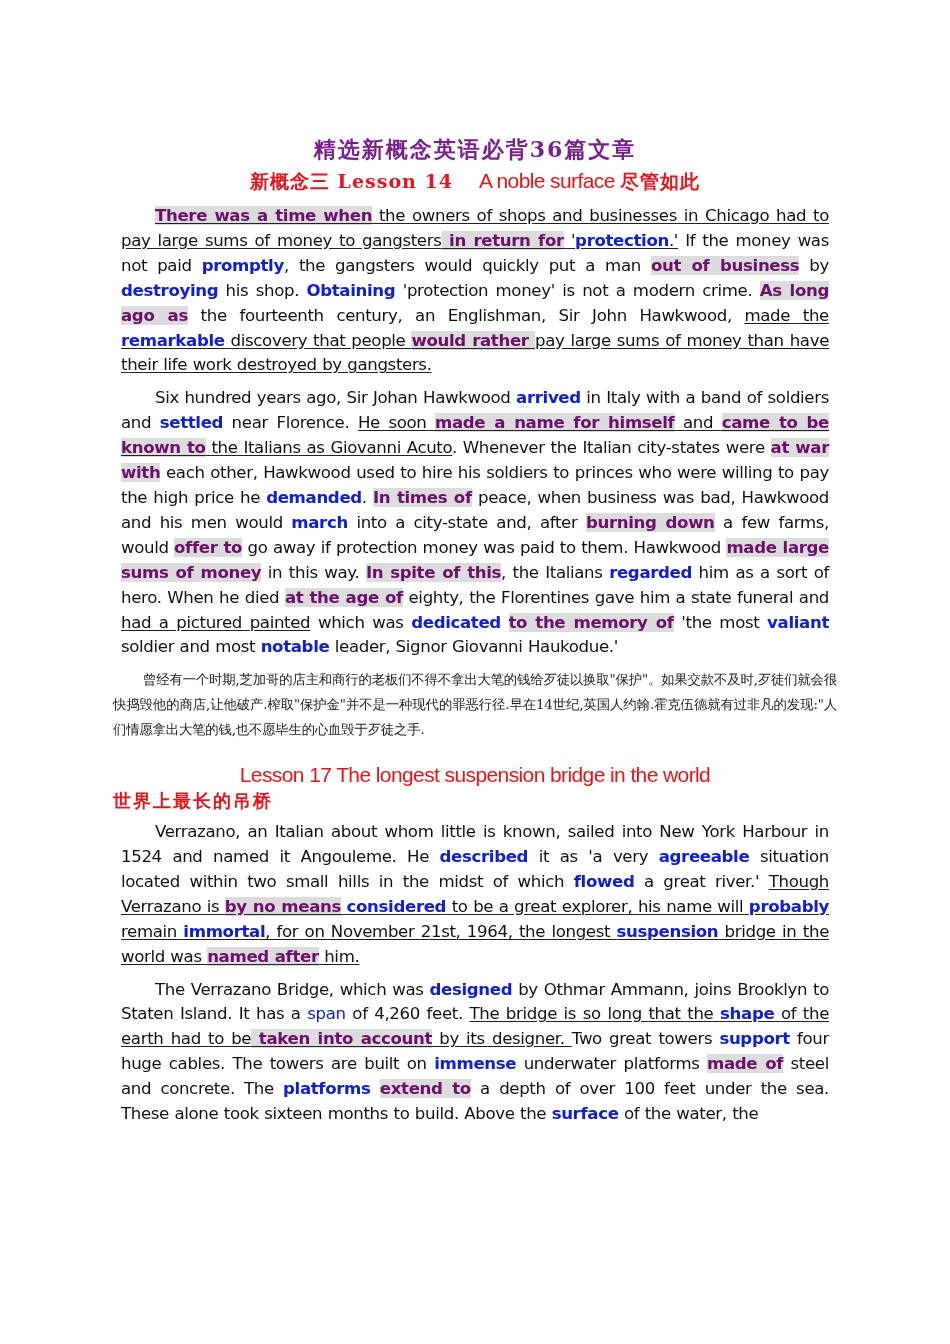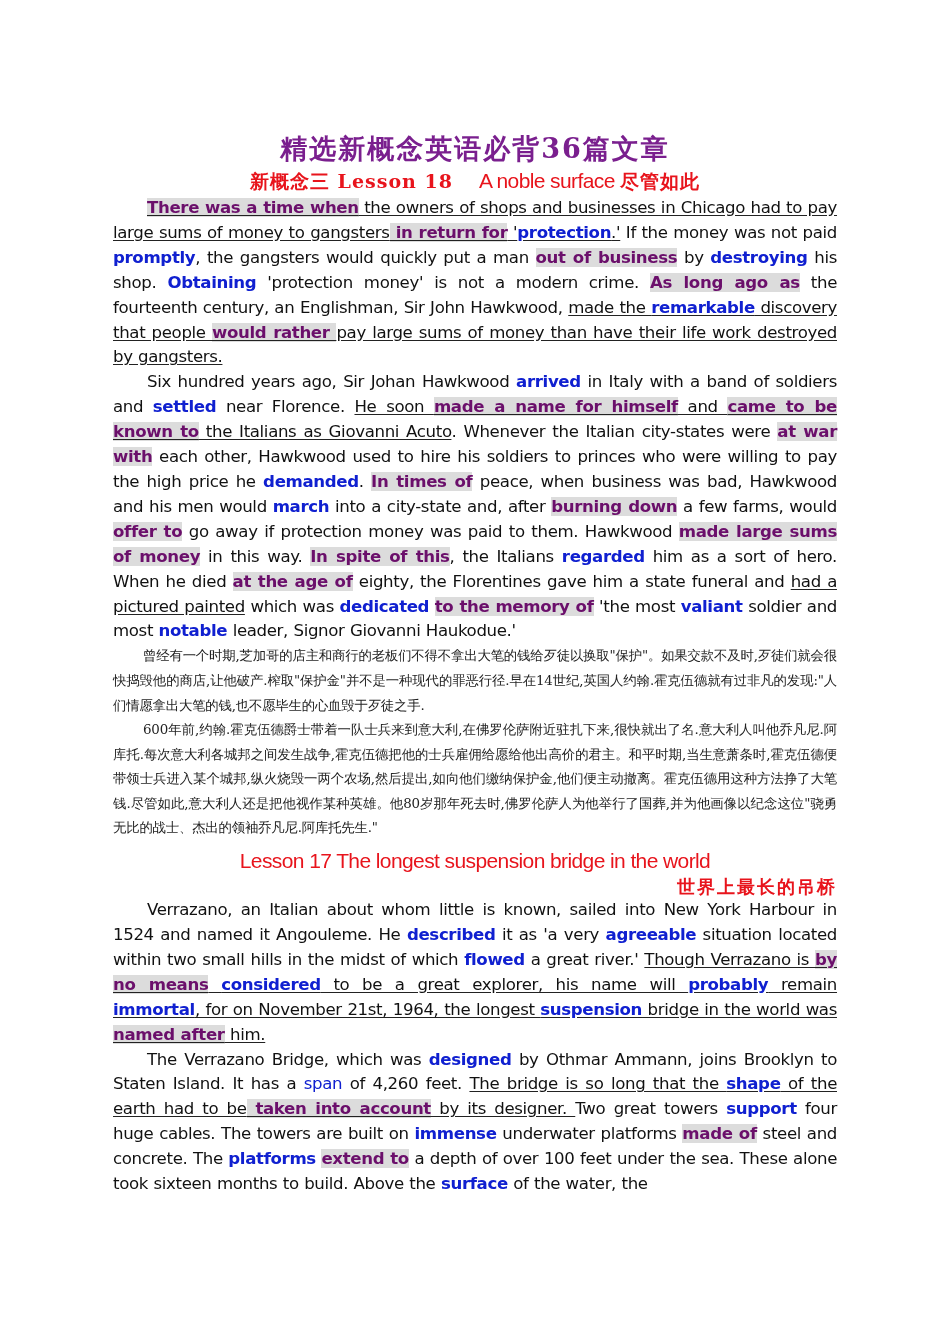--- a/index.html
+++ b/index.html
@@ -3,60 +3,59 @@
 <meta charset="utf-8">
 <style>
   html, body { margin: 0; padding: 0; background: #ffffff; }
   body { width: 950px; height: 1344px; position: relative; overflow: hidden; }
   .page {
     position: absolute; left: 113px; top: 132px; width: 724px;
     font-family: "DejaVu Sans", sans-serif; color: #111111;
   }
   .doc-title {
     text-align: center; font-family: "DejaVu Serif", serif; font-weight: bold;
-    font-size: 27px; color: #7a1f8e; line-height: 34px; letter-spacing: 2px;
+    font-size: 22px; color: #7a1f8e; line-height: 34px; letter-spacing: 2px;
   }
   .lesson-title {
     text-align: center; font-family: "Liberation Sans", sans-serif;
     font-size: 21px; color: #e8141c; line-height: 30px; letter-spacing: -0.6px;
   }
   .lesson-title .cn { font-family: "DejaVu Serif", serif; font-weight: bold; font-size: 19px; letter-spacing: 1px; }
   .lesson-title .gap { display: inline-block; width: 26px; }
   .lesson-sub {
-    text-align: right; font-family: "DejaVu Serif", serif; font-weight: bold;
+    text-align: left; font-family: "DejaVu Serif", serif; font-weight: bold;
     font-size: 18px; color: #e8141c; line-height: 22px; letter-spacing: 2px;
   }
   .para {
     font-size: 16.6px; line-height: 24.9px; text-align: justify;
-    text-indent: 34px; margin: 0; letter-spacing: -0.35px; word-spacing: 0.5px;
+    text-indent: 34px; margin: 8px; letter-spacing: -0.35px; word-spacing: 0.5px;
   }
   .cn-para {
     font-family: "DejaVu Serif", serif; font-size: 13.4px; line-height: 24.6px;
     text-align: justify; text-indent: 30px; margin: 0; color: #222222; letter-spacing: -0.2px;
   }
   .hl { background: #dcdcdc; color: #6b0f6b; font-weight: bold; }
   .kw { color: #1020d0; font-weight: bold; }
   .kw-n { color: #1020d0; }
   .ul { text-decoration: underline; text-decoration-color: #222; text-underline-offset: 2px; }
 </style>
 </head>
 <body>
 
 <div class="page">
   <div class="doc-title">精选新概念英语必背36篇文章</div>
 
   <div class="lesson-title">
-    <span class="cn">新概念三 Lesson 18</span><span class="gap"></span><span>A noble surface</span>
+    <span class="cn">新概念三 Lesson 14</span><span class="gap"></span><span>A noble surface</span>
     <span class="cn">尽管如此</span>
   </div>
 
   <p class="para"><span class="hl ul">There was a time when</span><span class="ul"> the owners of shops and businesses in Chicago had to pay large sums of money to gangsters</span><span class="hl ul"> in return for</span><span class="ul"> '</span><span class="kw-n kw ul">protection</span><span class="ul">.'</span><span> If the money was not paid </span><span class="kw">promptly</span><span>, the gangsters would quickly put a man </span><span class="hl">out of business</span><span> by </span><span class="kw">destroying</span><span> his shop. </span><span class="kw">Obtaining</span><span> 'protection money' is not a modern crime. </span><span class="hl">As long ago as</span><span> the fourteenth century, an Englishman, Sir John Hawkwood, </span><span class="ul">made the </span><span class="kw ul">remarkable</span><span class="ul"> discovery that people </span><span class="hl ul">would rather </span><span class="ul">pay large sums of money than have their life work destroyed by gangsters.</span></p>
   <p class="para"><span>Six hundred years ago, Sir Johan Hawkwood </span><span class="kw">arrived</span><span> in Italy with a band of soldiers and </span><span class="kw">settled</span><span> near Florence. </span><span class="ul">He soon </span><span class="hl ul">made a name for himself</span><span class="ul"> and </span><span class="hl ul">came to be known to</span><span class="ul"> the Italians as Giovanni Acuto</span><span>. Whenever the Italian city-states were </span><span class="hl">at war with</span><span> each other, Hawkwood used to hire his soldiers to princes who were willing to pay the high price he </span><span class="kw">demanded</span><span>. </span><span class="hl">In times of</span><span> peace, when business was bad, Hawkwood and his men would </span><span class="kw">march</span><span> into a city-state and, after </span><span class="hl">burning down</span><span> a few farms, would </span><span class="hl">offer to</span><span> go away if protection money was paid to them. Hawkwood </span><span class="hl">made large sums of money</span><span> in this way. </span><span class="hl">In spite of this</span><span>, the Italians </span><span class="kw">regarded</span><span> him as a sort of hero. When he died </span><span class="hl">at the age of</span><span> eighty, the Florentines gave him a state funeral and </span><span class="ul">had a pictured painted</span><span> which was </span><span class="kw">dedicated</span><span> </span><span class="hl">to the memory of</span><span> 'the most </span><span class="kw">valiant</span><span> soldier and most </span><span class="kw">notable</span><span> leader, Signor Giovanni Haukodue.'</span></p>
 
   <p class="cn-para">曾经有一个时期,芝加哥的店主和商行的老板们不得不拿出大笔的钱给歹徒以换取"保护"。如果交款不及时,歹徒们就会很快捣毁他的商店,让他破产.榨取"保护金"并不是一种现代的罪恶行径.早在14世纪,英国人约翰.霍克伍德就有过非凡的发现:"人们情愿拿出大笔的钱,也不愿毕生的心血毁于歹徒之手.</p>
-  <p class="cn-para">600年前,约翰.霍克伍德爵士带着一队士兵来到意大利,在佛罗伦萨附近驻扎下来,很快就出了名.意大利人叫他乔凡尼.阿库托.每次意大利各城邦之间发生战争,霍克伍德把他的士兵雇佣给愿给他出高价的君主。和平时期,当生意萧条时,霍克伍德便带领士兵进入某个城邦,纵火烧毁一两个农场,然后提出,如向他们缴纳保护金,他们便主动撤离。霍克伍德用这种方法挣了大笔钱.尽管如此,意大利人还是把他视作某种英雄。他80岁那年死去时,佛罗伦萨人为他举行了国葬,并为他画像以纪念这位"骁勇无比的战士、杰出的领袖乔凡尼.阿库托先生."</p>
 
-  <div class="lesson-title" style="margin-top:5px;">Lesson 17  The longest suspension bridge in the world</div>
+  <div class="lesson-title" style="margin-top:18px;">Lesson 17  The longest suspension bridge in the world</div>
   <div class="lesson-sub">世界上最长的吊桥</div>
 
   <p class="para"><span>Verrazano, an Italian about whom little is known, sailed into New York Harbour in 1524 and named it Angouleme. He </span><span class="kw">described</span><span> it as 'a very </span><span class="kw">agreeable</span><span> situation located within two small hills in the midst of which </span><span class="kw">flowed</span><span> a great river.' </span><span class="ul">Though Verrazano is </span><span class="hl ul">by no means</span><span class="ul"> </span><span class="kw ul">considered</span><span class="ul"> to be a great explorer, his name will </span><span class="kw ul">probably</span><span class="ul"> remain </span><span class="kw ul">immortal</span><span class="ul">, for on November 21st, 1964, the longest </span><span class="kw ul">suspension</span><span class="ul"> bridge in the world was </span><span class="hl ul">named after</span><span class="ul"> him. </span></p>
   <p class="para"><span>The Verrazano Bridge, which was </span><span class="kw">designed</span><span> by Othmar Ammann, joins Brooklyn to Staten Island. It has a </span><span class="kw-n">span</span><span> of 4,260 feet. </span><span class="ul">The bridge is so long that the </span><span class="kw ul">shape</span><span class="ul"> of the earth had to be</span><span class="hl ul"> taken into account</span><span class="ul"> by its designer. </span><span>Two great towers </span><span class="kw">support</span><span> four huge cables. The towers are built on </span><span class="kw">immense</span><span> underwater platforms </span><span class="hl">made of</span><span> steel and concrete. The </span><span class="kw">platforms</span><span> </span><span class="hl">extend to</span><span> a depth of over 100 feet under the sea. These alone took sixteen months to build. Above the </span><span class="kw">surface</span><span> of the water, the</span></p>
 </div>
 
 </body></html>

